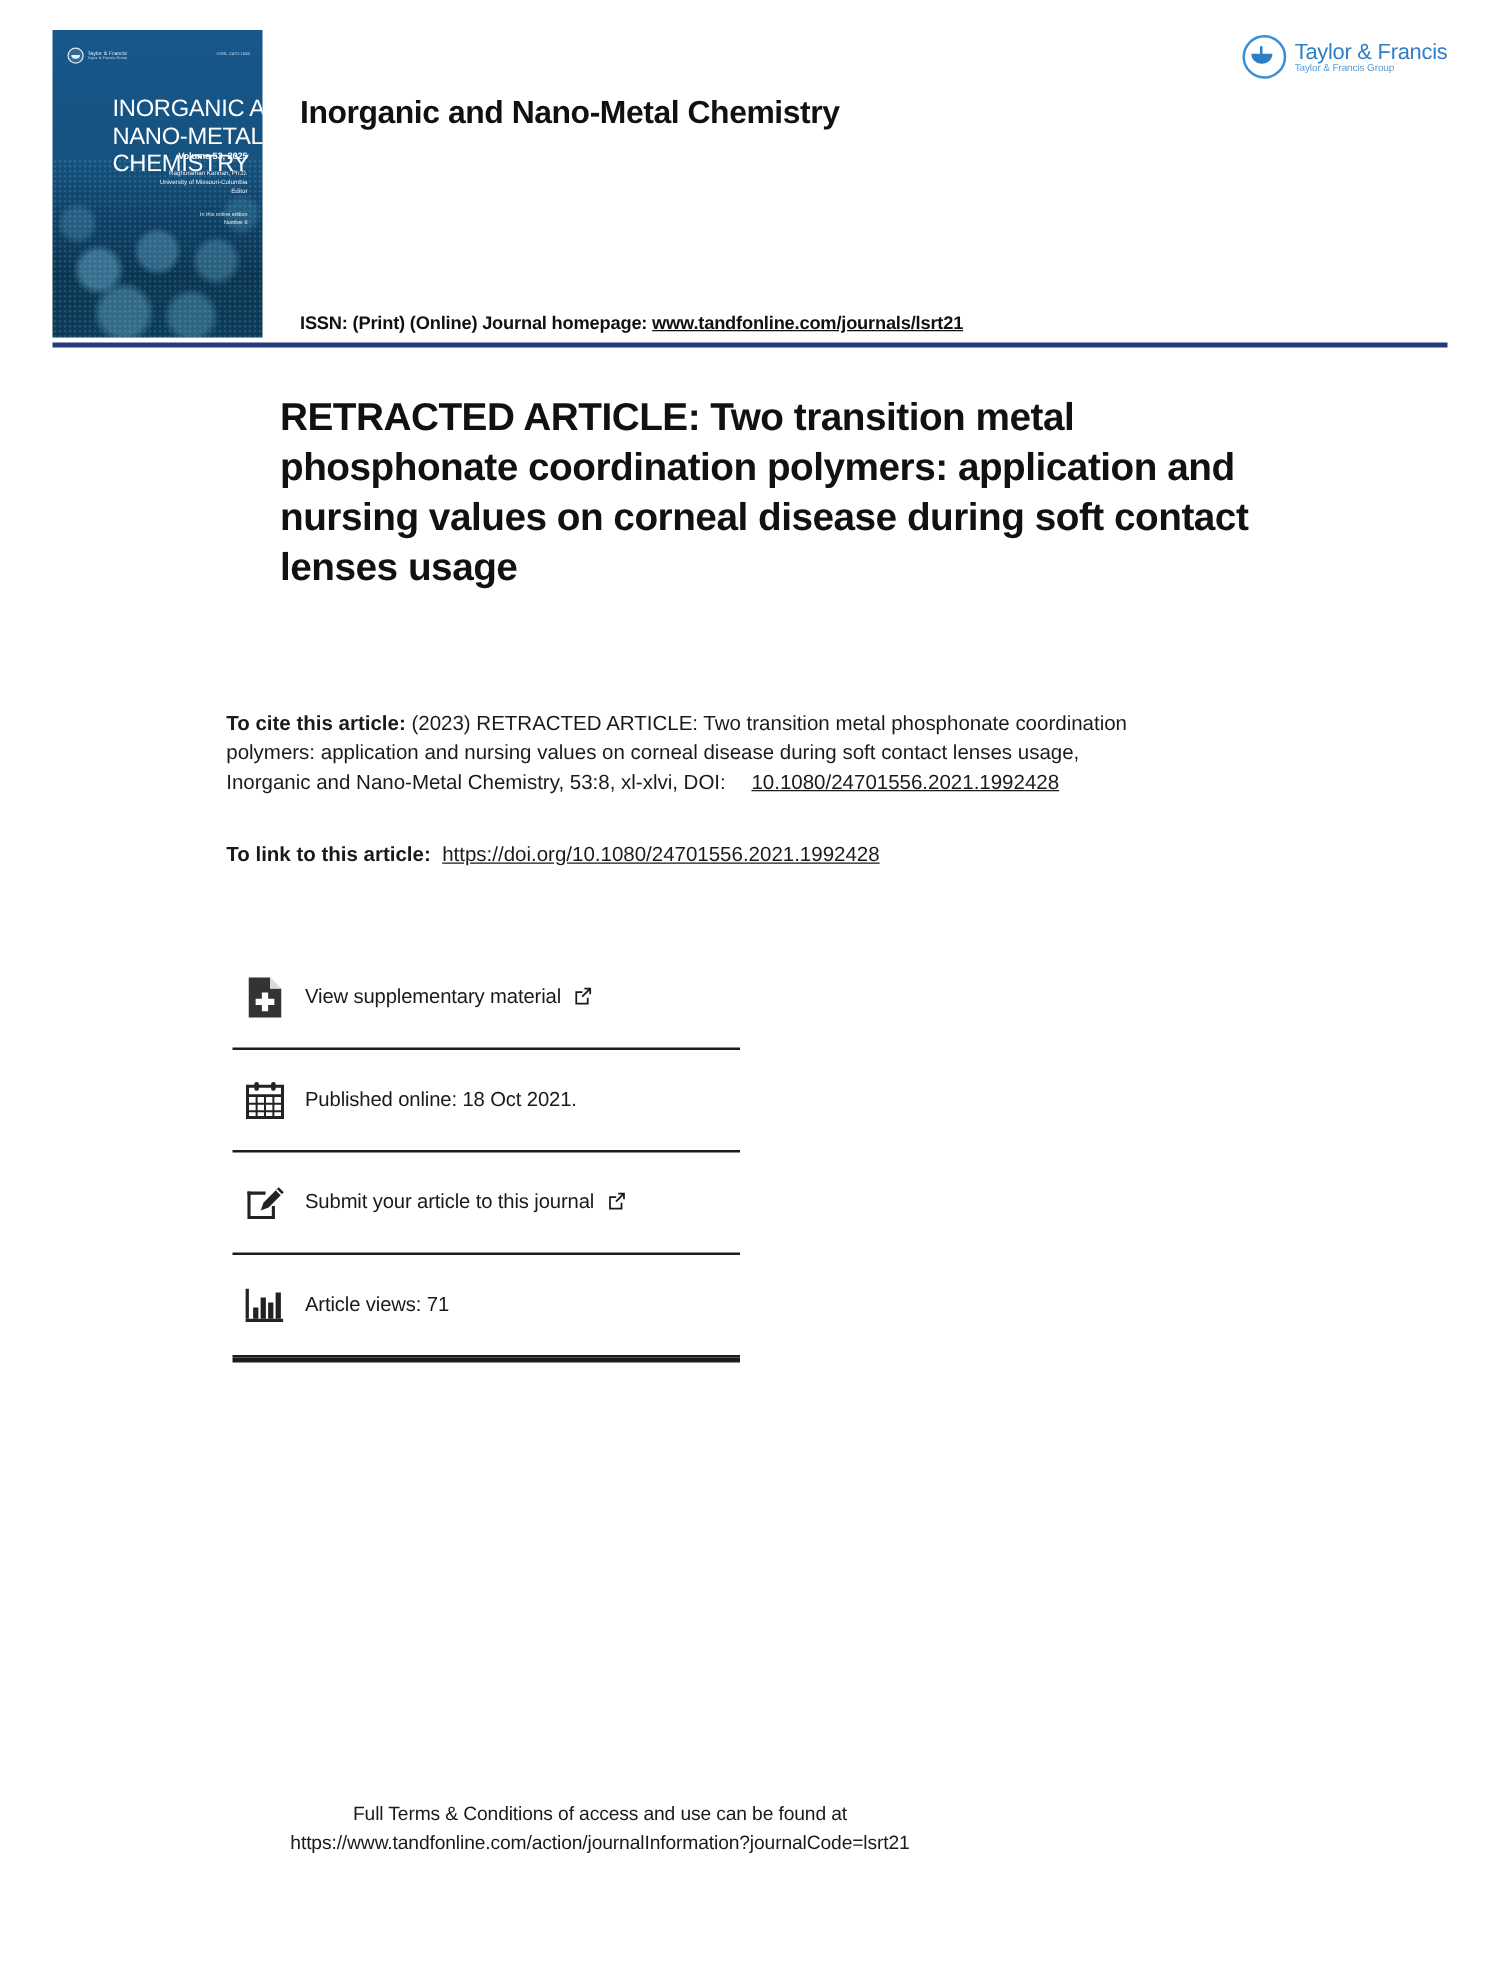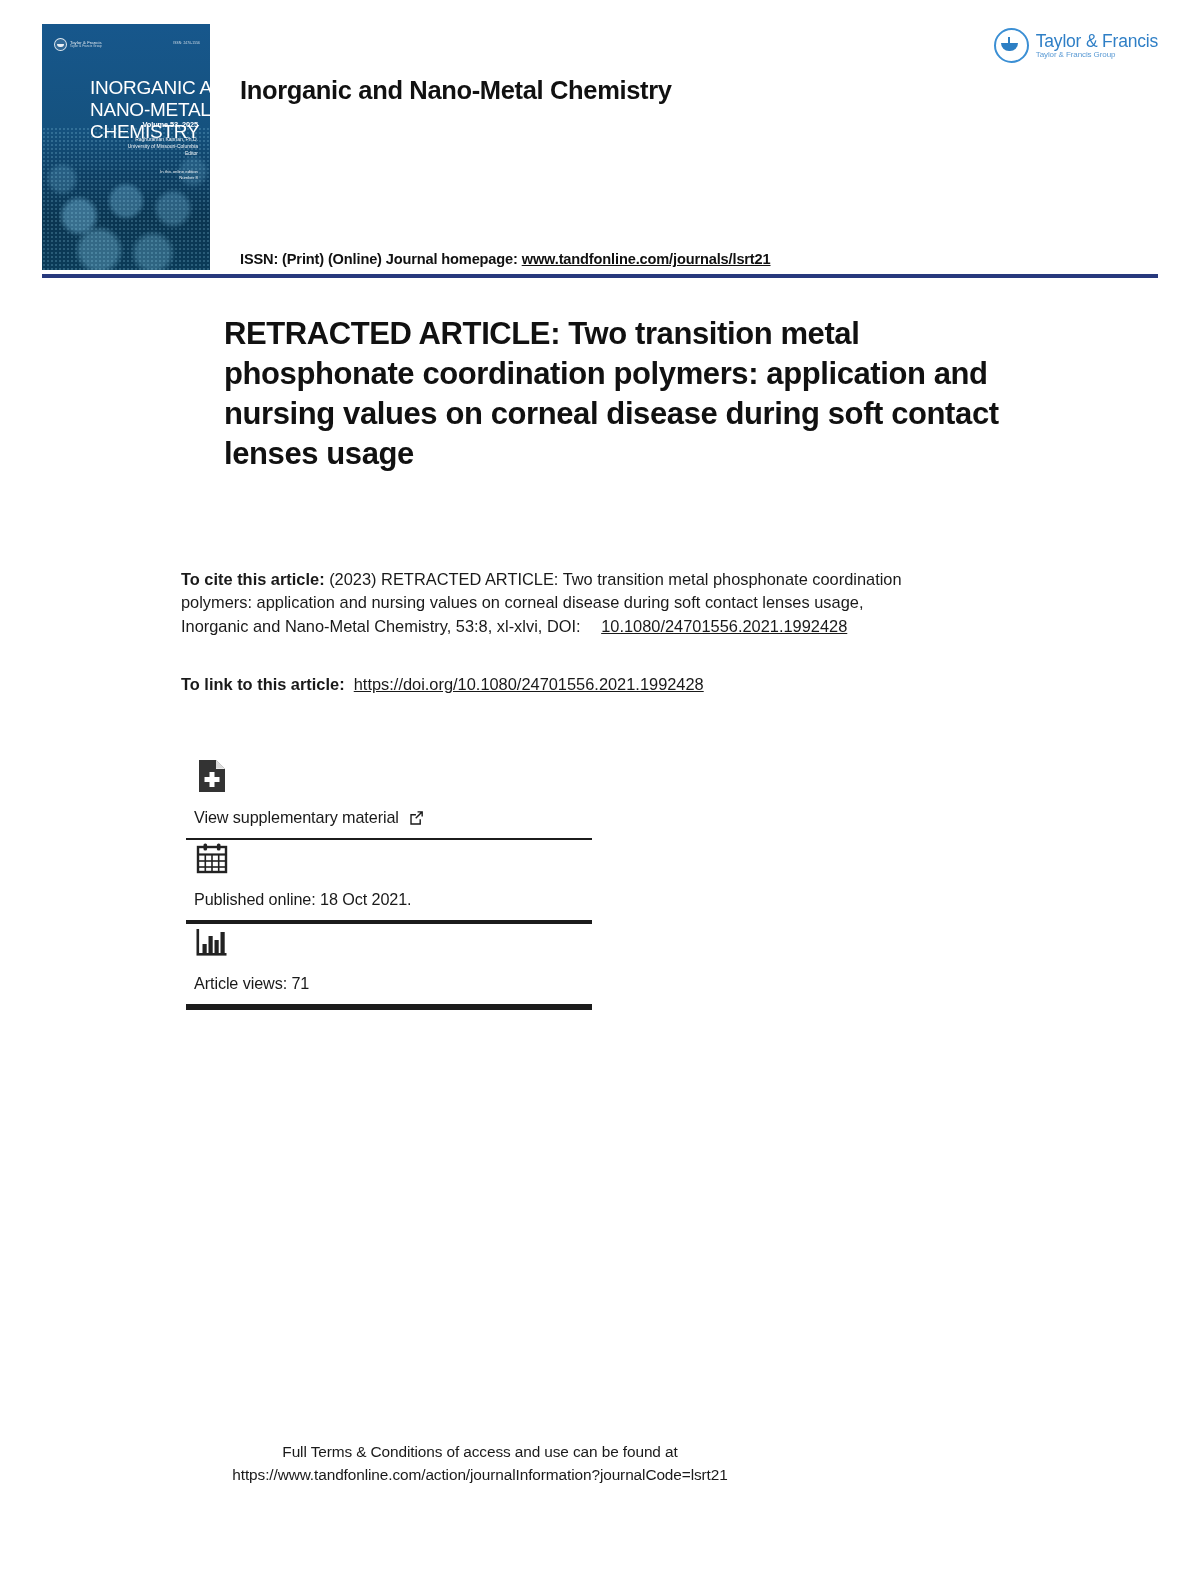--- a/index.html
+++ b/index.html
@@ -236,25 +236,24 @@
 
   
   .actions {
     position: absolute;
     left: 186px;
     top: 758px;
     width: 406px;
   }
   .action-row {
     display: flex;
-    align-items: flex-start;
+    align-items: center;
     height: 80px;
     gap: 14px;
     padding-left: 8px;
-    flex-direction: column;
   }
   .action-sep {
     height: 2px;
     background: #1c1c1c;
     width: 406px;
   }
   .action-icon {
     width: 36px;
     height: 38px;
     flex: 0 0 36px;
@@ -390,20 +389,39 @@
         <line x1="2" y1="25" x2="30" y2="25" stroke="#222" stroke-width="1.6"></line>
         <line x1="9.3" y1="12.5" x2="9.3" y2="30" stroke="#222" stroke-width="1.6"></line>
         <line x1="16" y1="12.5" x2="16" y2="30" stroke="#222" stroke-width="1.6"></line>
         <line x1="22.7" y1="12.5" x2="22.7" y2="30" stroke="#222" stroke-width="1.6"></line>
       </svg>
     </span>
     <span class="action-label">Published online: 18 Oct 2021.</span>
   </div>
   <div class="action-sep"></div>
 
+  <div class="action-row">
+    <span class="action-icon">
+      <svg width="32" height="32" viewBox="0 0 32 32" aria-hidden="true">
+        <path d="M3.2 8.5 v19.5 h19.5 v-8" fill="none" stroke="#222" stroke-width="2.5" stroke-linecap="square"></path>
+        <path d="M3.2 8.5 h12" fill="none" stroke="#222" stroke-width="2.5" stroke-linecap="square"></path>
+        <path d="M12.5 22.3 l2.4 -6.4 12.1 -12.1 4.0 4.0 -12.1 12.1 z" fill="#222"></path>
+        <path d="M25.2 5.9 l4.0 4.0" stroke="#ffffff" stroke-width="1.3"></path>
+      </svg>
+    </span>
+    <span class="action-label">
+      <span>Submit your article to this journal</span>
+      <span class="ext-ico">
+        <svg width="15" height="15" viewBox="0 0 16 16" aria-hidden="true">
+          <path d="M1.4 4.3 h6.0 v1.5 h-4.5 v8.3 h8.3 v-4.3 h1.5 v5.8 h-11.3 z" fill="#1a1a1a"></path>
+          <path d="M9.1 1.2 h5.7 v5.7 h-1.5 v-3.1 l-5.6 5.6 -1.1 -1.1 5.6 -5.6 h-3.1 z" fill="#1a1a1a"></path>
+        </svg>
+      </span>
+    </span>
+  </div>
   <div class="action-sep"></div>
 
   <div class="action-row">
     <span class="action-icon">
       <svg width="34" height="30" viewBox="0 0 34 30" aria-hidden="true">
         <rect x="1.5" y="2" width="2.6" height="24" fill="#222"></rect>
         <rect x="7.5" y="17" width="4.2" height="9" fill="#222"></rect>
         <rect x="13.5" y="9" width="4.2" height="17" fill="#222"></rect>
         <rect x="19.5" y="13" width="4.2" height="13" fill="#222"></rect>
         <rect x="25.5" y="5" width="4.2" height="21" fill="#222"></rect>

